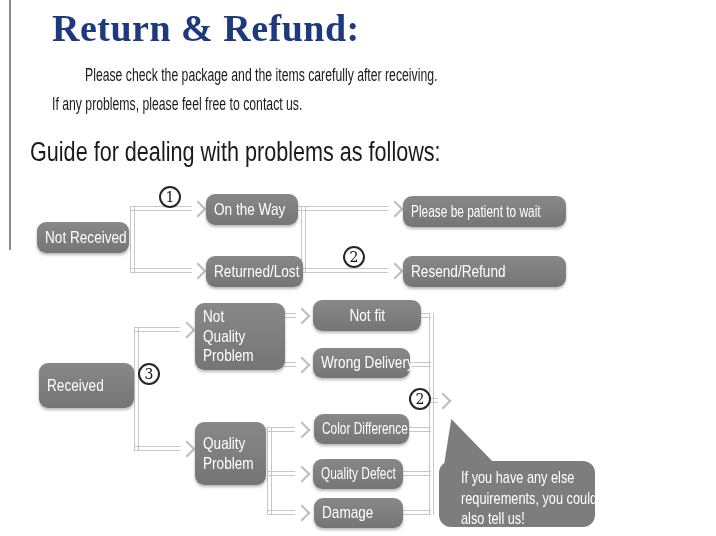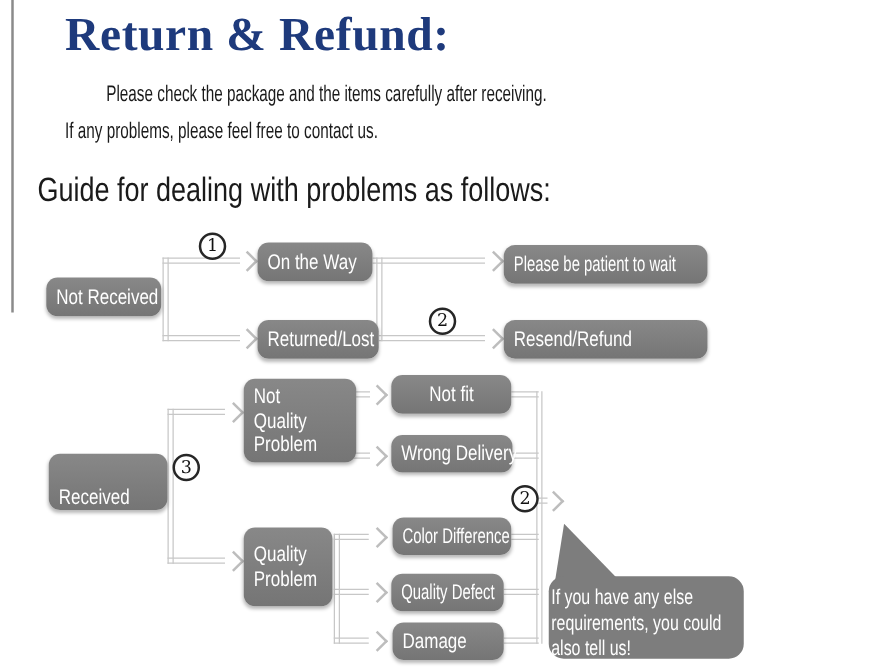--- a/index.html
+++ b/index.html
@@ -14,21 +14,21 @@
   }
   .cond { display:inline-block; transform:scaleX(0.72); transform-origin:0 50%; white-space:nowrap; }
   .p-line { font-size:18px; }
   .p-line .cond { transform:scaleX(0.68); }
   .guide-line { font-size:27px; }
   .guide-line .cond { transform:scaleX(0.80); }
 
   .box {
     position:absolute; background:linear-gradient(180deg,#888888,#757575);
     color:#fff; border-radius:9px; display:flex; align-items:center;
-    font-size:17px; padding:0 8px; box-sizing:border-box;
+    font-size:17px; padding:12px 8px; box-sizing:border-box;
     box-shadow:0 2px 3px rgba(0,0,0,0.28);
   }
   .box .lbl { display:inline-block; transform:scaleX(0.8); transform-origin:0 50%; white-space:nowrap; line-height:1.15; }
   .box.center { justify-content:center; }
   .box.center .lbl { transform-origin:50% 50%; }
   .box.tight .lbl { transform:scaleX(0.70); }
   .box.multi .lbl { white-space:normal; }
 
   .hline { position:absolute; height:5px; box-sizing:border-box;
     border-top:1.5px solid #c7c7c7; border-bottom:1.5px solid #c7c7c7; }
@@ -40,21 +40,21 @@
 
   .num {
     position:absolute; width:22px; height:22px; box-sizing:border-box;
     border:2px solid #262626; border-radius:50%; background:#fefefe;
     color:#111; display:flex; align-items:center; justify-content:center;
     font-family:"DejaVu Serif", serif; font-size:14px;
   }
 
   .bubble {
     position:absolute; background:#7d7d7d; color:#fff; border-radius:12px;
-    padding:7px 2px; font-size:17px;
+    padding:7px 22px; font-size:17px;
   }
   .bubble .bline { display:block; transform:scaleX(0.75); transform-origin:0 50%; white-space:nowrap; line-height:1.22; }
   .tail { position:absolute; background:#7d7d7d;
     clip-path:polygon(14% 0, 0 100%, 100% 100%); }
   .edge { position:absolute; width:2px; background:#5a5a5a; opacity:0.7; }
 </style>
 </head>
 <body>
 
 <div class="stage">
@@ -122,21 +122,21 @@
   <div class="box" style="left:403px; top:256px; width:163px; height:31px;">
       <span class="lbl">Resend/Refund</span>
     </div>
 
   <div class="box" style="left:39px; top:363px; width:95px; height:45px;align-items:flex-end;">
       <span class="lbl">Received</span>
     </div>
   <div class="box multi" style="left:195px; top:303px; width:90px; height:67px;">
       <span class="lbl" style="width:72px;">Not Quality Problem</span>
     </div>
-  <div class="box center" style="left:313px; top:300px; width:96px; height:31px;">
+  <div class="box center" style="left:313px; top:300px; width:108px; height:31px;">
       <span class="lbl">Not fit</span>
     </div>
   <div class="box" style="left:313px; top:348px; width:97px; height:30px;">
       <span class="lbl">Wrong Delivery</span>
     </div>
   <div class="box multi" style="left:195px; top:422px; width:71px; height:63px;">
       <span class="lbl" style="width:70px;">Quality Problem</span>
     </div>
   <div class="box tight" style="left:314px; top:414px; width:95px; height:30px;">
       <span class="lbl">Color Difference</span>

